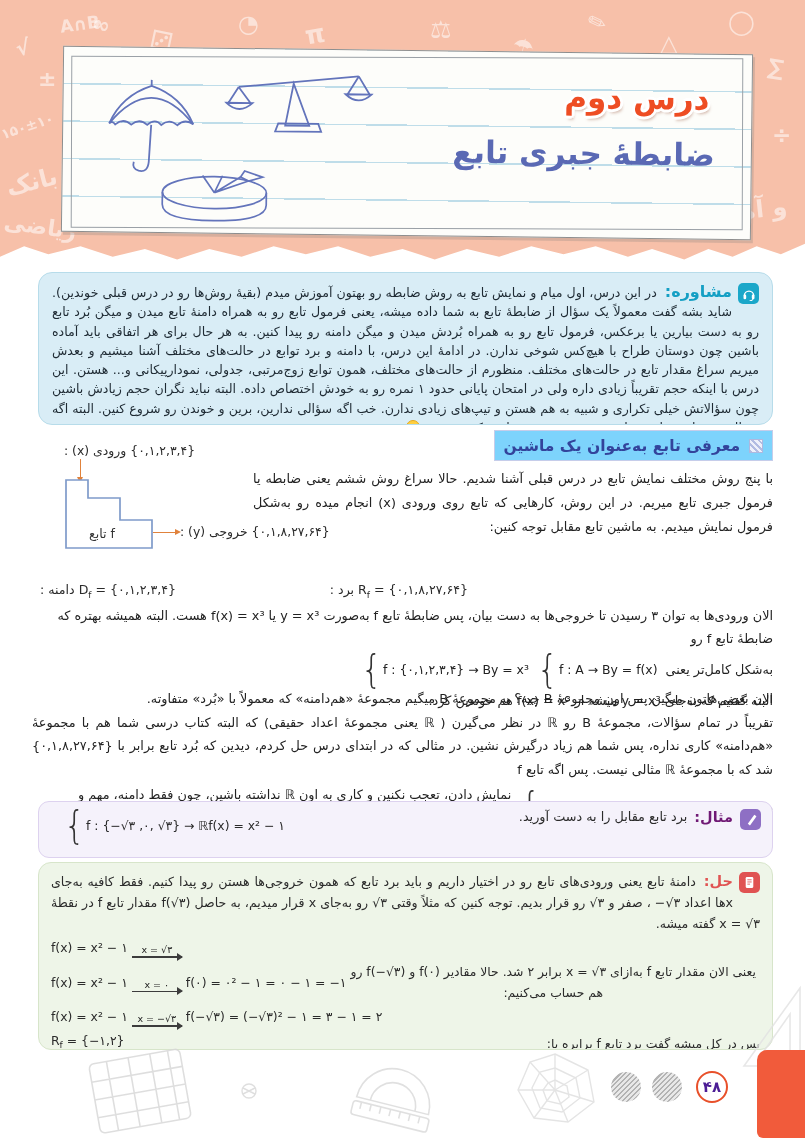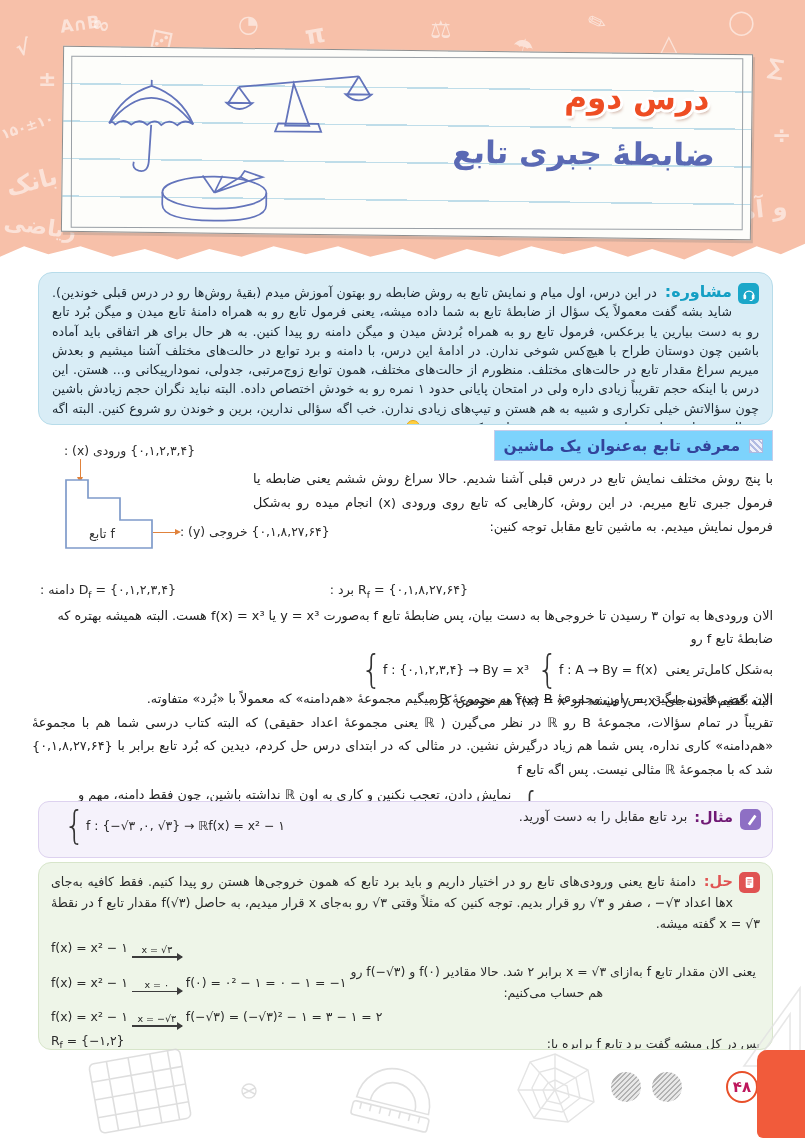--- a/index.html
+++ b/index.html
@@ -79,21 +79,21 @@
     border-radius:13px; padding:8px 12px; direction:rtl; font-size:12.6px; line-height:21px; overflow:hidden; }
   .solution-box .box-icon { float:right; margin-left:6px; margin-top:1px; background:#e05352; }
   .solution-label { color:#e05352; font-weight:bold; font-size:14.5px; padding-left:3px; }
   .sol-p1 { text-align:justify; margin-bottom:2px; }
 
   
   .sketch { position:absolute; opacity:.8; }
   .gray-circle { position:absolute; width:30px; height:30px; border-radius:50%;
     background:repeating-linear-gradient(135deg,#b3b3b3 0 1.5px,#e8e8e8 1.5px 3.5px); top:1072px; }
   .page-badge { position:absolute; left:696px; top:1071px; width:32px; height:32px; border:2px solid #e8502a; border-radius:50%;
-    color:#be185d; font-weight:bold; font-size:15px; display:flex; align-items:center; justify-content:center; background:#fff;margin-left:30px; }
+    color:#4c1d95; font-weight:bold; font-size:15px; display:flex; align-items:center; justify-content:center; background:#fff; }
   .orange-tab { position:absolute; left:757px; top:1050px; width:48px; height:88px; background:#f15b3b; border-radius:10px 0 0 6px; }
 </style>
 </head>
 <body>
 
 <div id="page">
 
   <div class="salmon-band">
     <span class="doodle" style="left:60px;top:14px;font-size:17px;transform:rotate(-8deg)">A∩B</span>
     <span class="doodle" style="left:150px;top:26px;font-size:26px;transform:rotate(12deg)">⚂</span>

